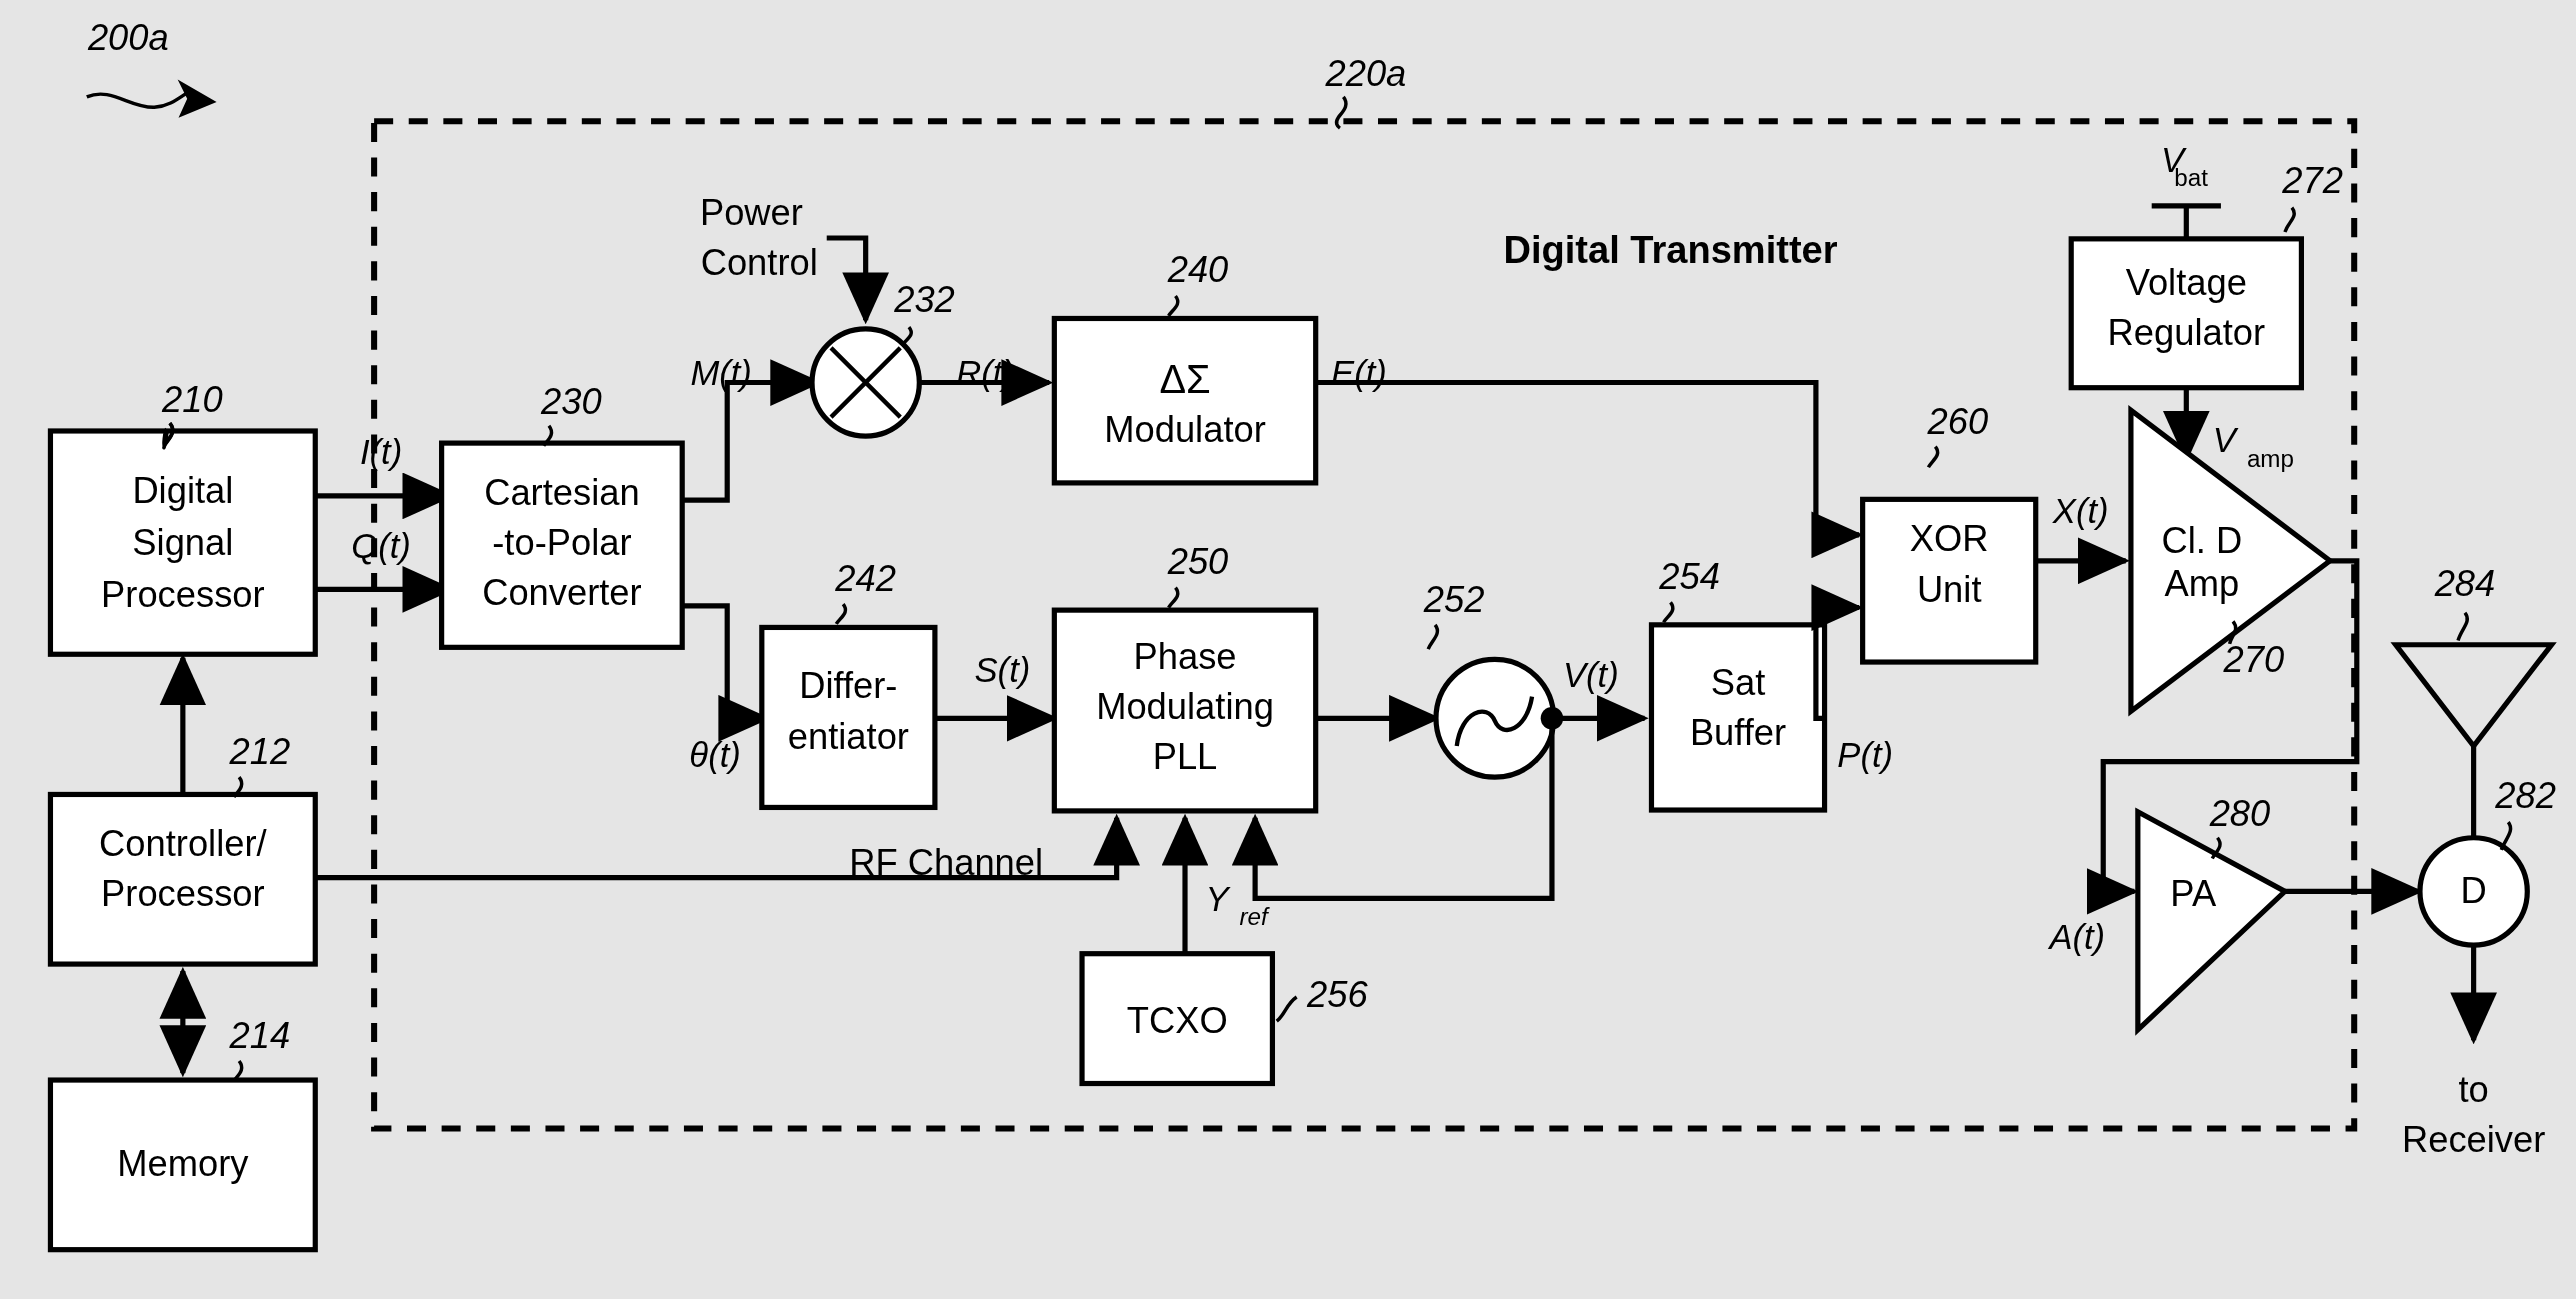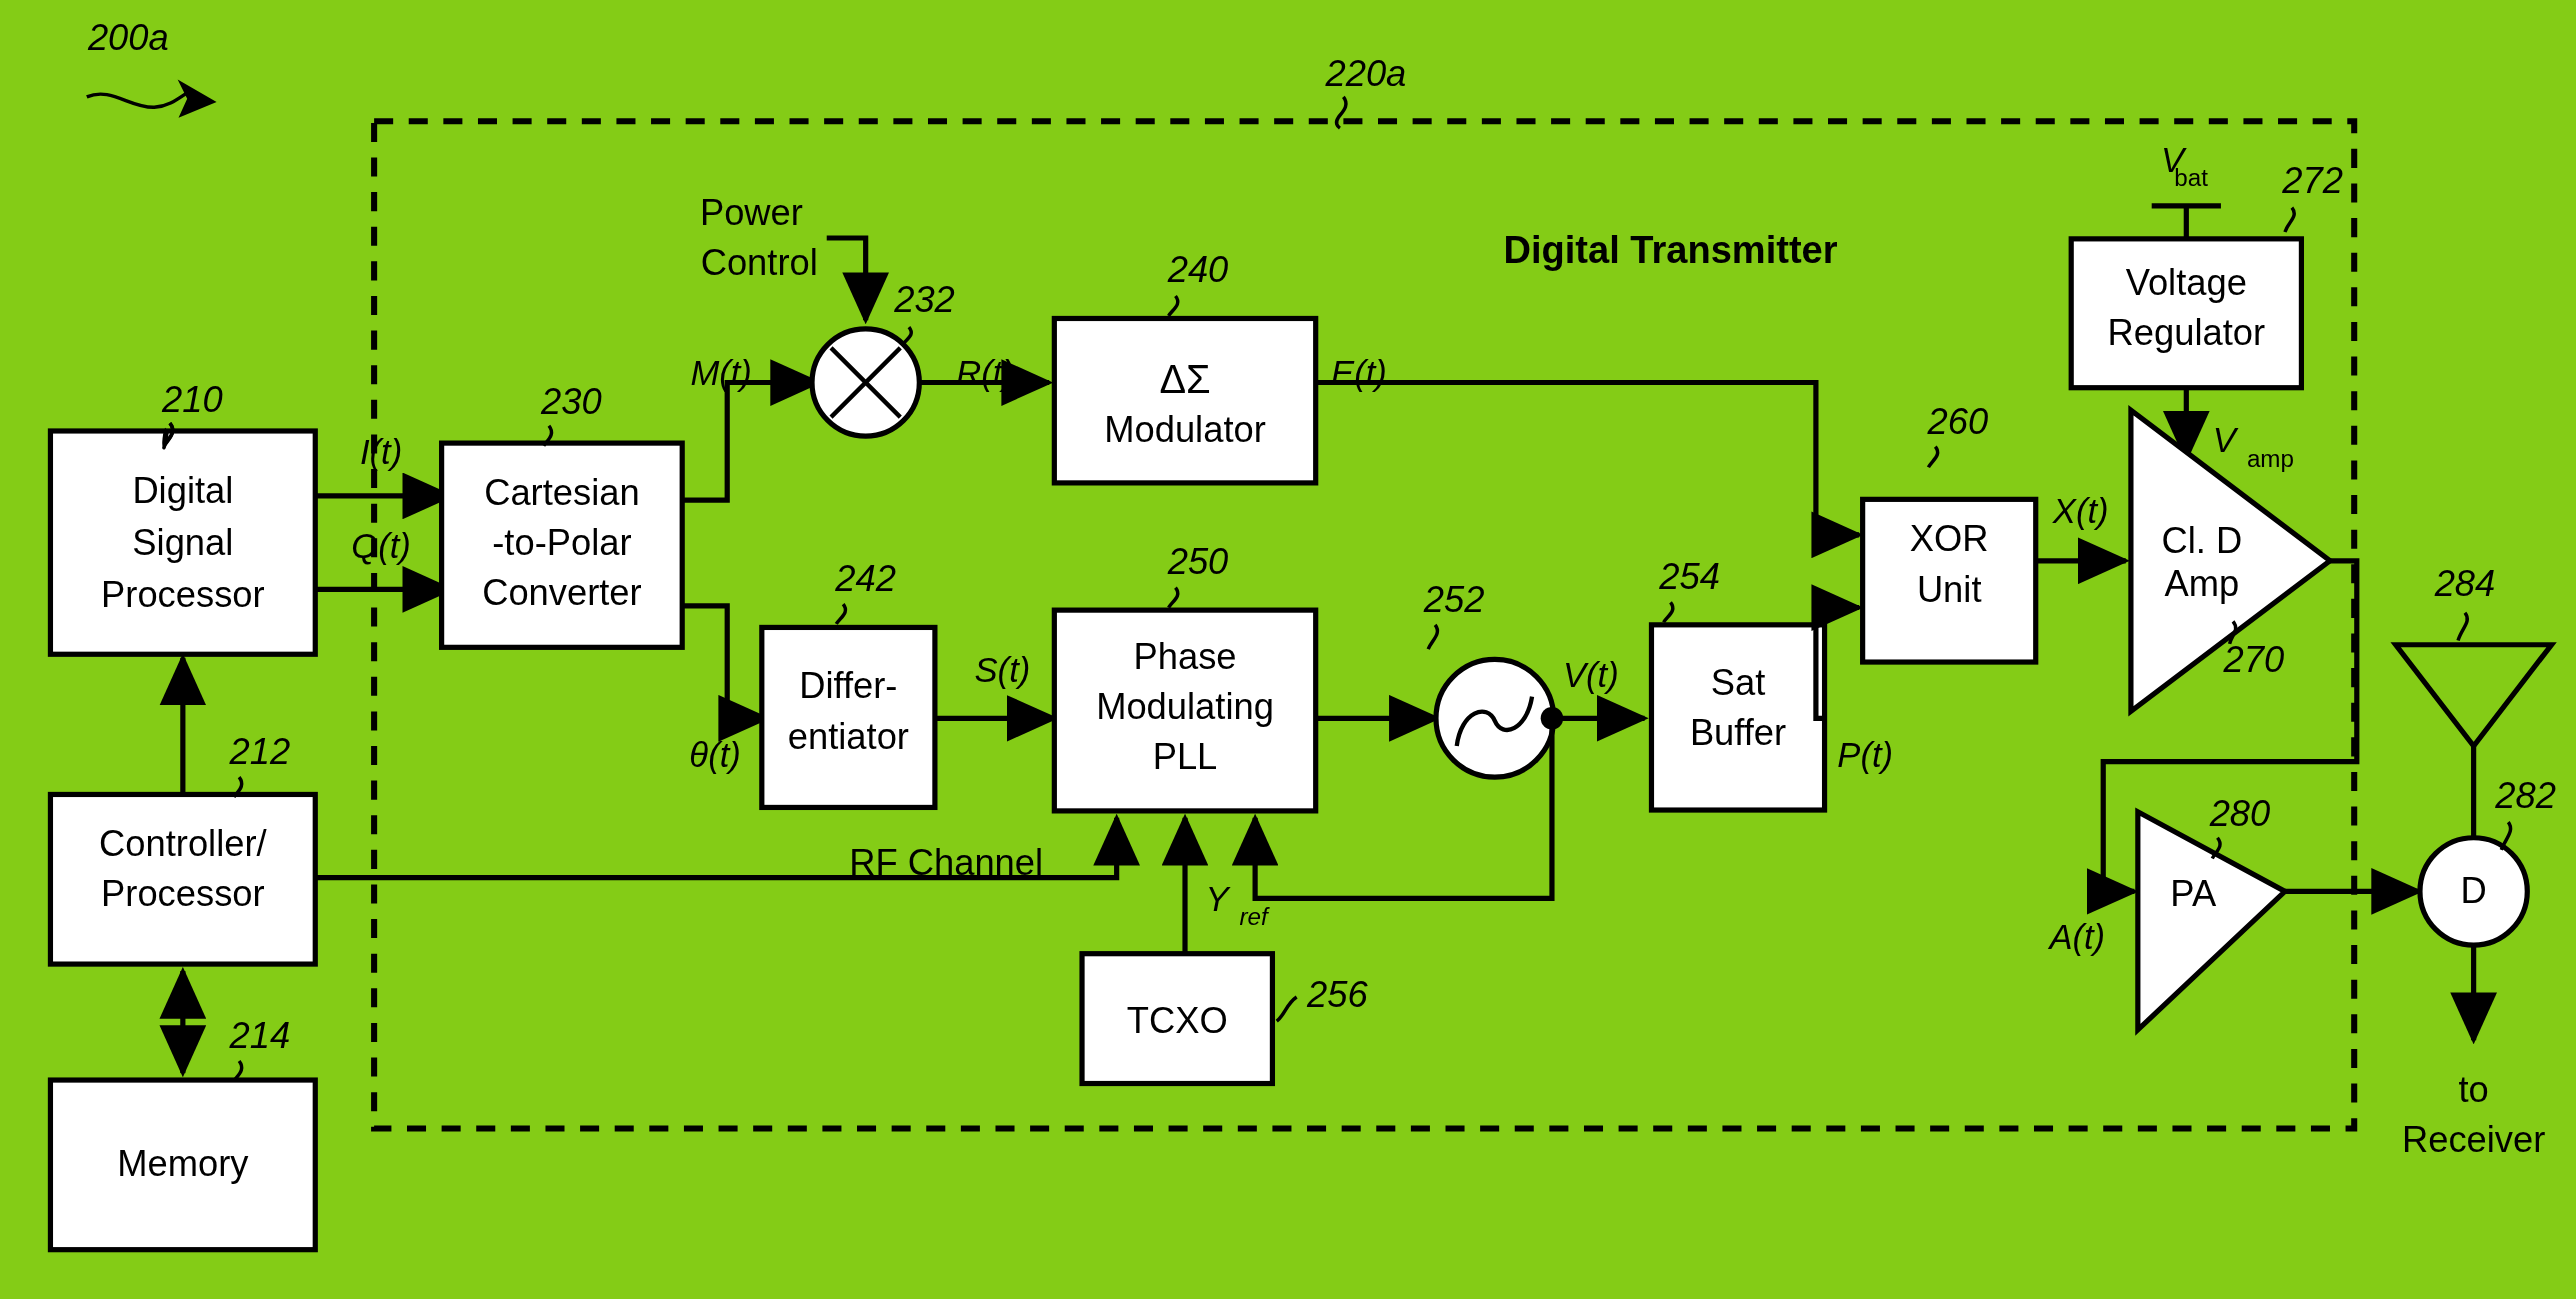--- a/index.html
+++ b/index.html
@@ -4,21 +4,21 @@
 <style>
   html, body {
     margin: 0;
     padding: 0;
     background: #ffffff;
   }
   #root {
     position: relative;
     width: 2576px;
     height: 1299px;
-    background: #84cc16;
+    background: #e5e5e5;
     font-family: "Liberation Sans", sans-serif;
   }
   svg.diagram {
     position: absolute;
     left: 0; top: 0;
     width: 2576px;
     height: 1299px;
   }
   .blk { fill: #ffffff; stroke: #000000; stroke-width: 6; }
   .wire { stroke: #000000; stroke-width: 6; fill: none; }

